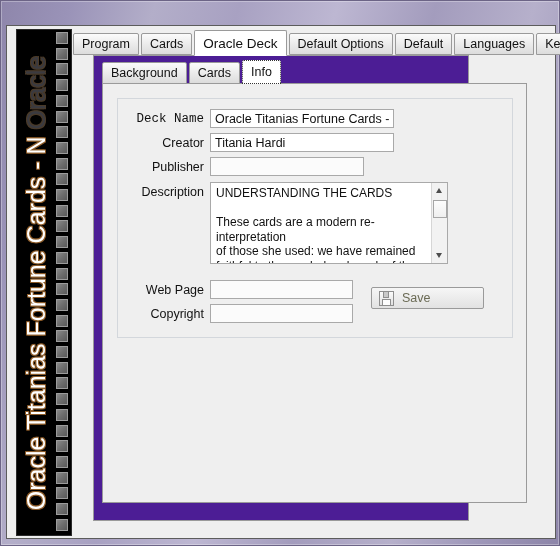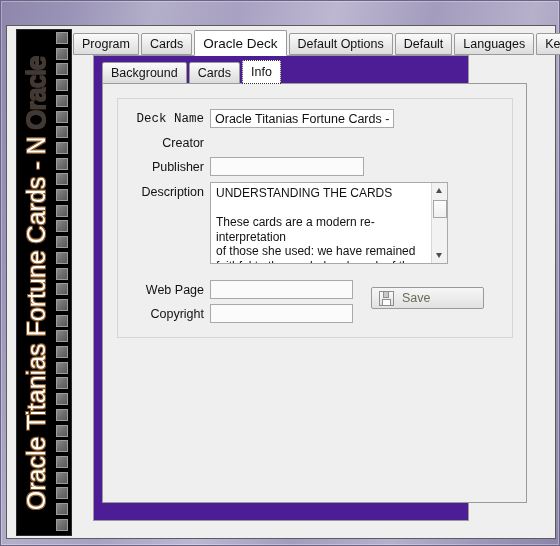--- a/index.html
+++ b/index.html
@@ -446,20 +446,21 @@
         <div id="tabs-inner">
           <div class="tabstrip" id="inner-tabstrip"><div class="tab"><span>Background</span></div><div class="tab"><span>Cards</span></div><div class="tab selected focused"><span>Info</span></div></div>
           <div id="tab-content-inner">
 
             <div id="form-panel">
 
               <div class="flabel" style="left:0px; top:13px; width:86px;font-family:Liberation Mono, monospace;">Deck Name</div>
               <input class="ftext" type="text" style="left: 92px; top: 10px; width: 184px;" value="Oracle Titanias Fortune Cards - N">
 
               <div class="flabel" style="left:0px; top:37px; width:86px;">Creator</div>
+              <input class="ftext" type="text" style="left: 92px; top: 34px; width: 184px;" value="Titania Hardi">
 
               <div class="flabel" style="left:0px; top:61px; width:86px;">Publisher</div>
               <input class="ftext empty" type="text" style="left: 92px; top: 58px; width: 154px;" value="">
 
               <div class="flabel" style="left:0px; top:86px; width:86px;">Description</div>
               <div id="desc-box">
                 <div id="desc-text">UNDERSTANDING THE CARDS
 
 These cards are a modern re-interpretation
 of those she used: we have remained

